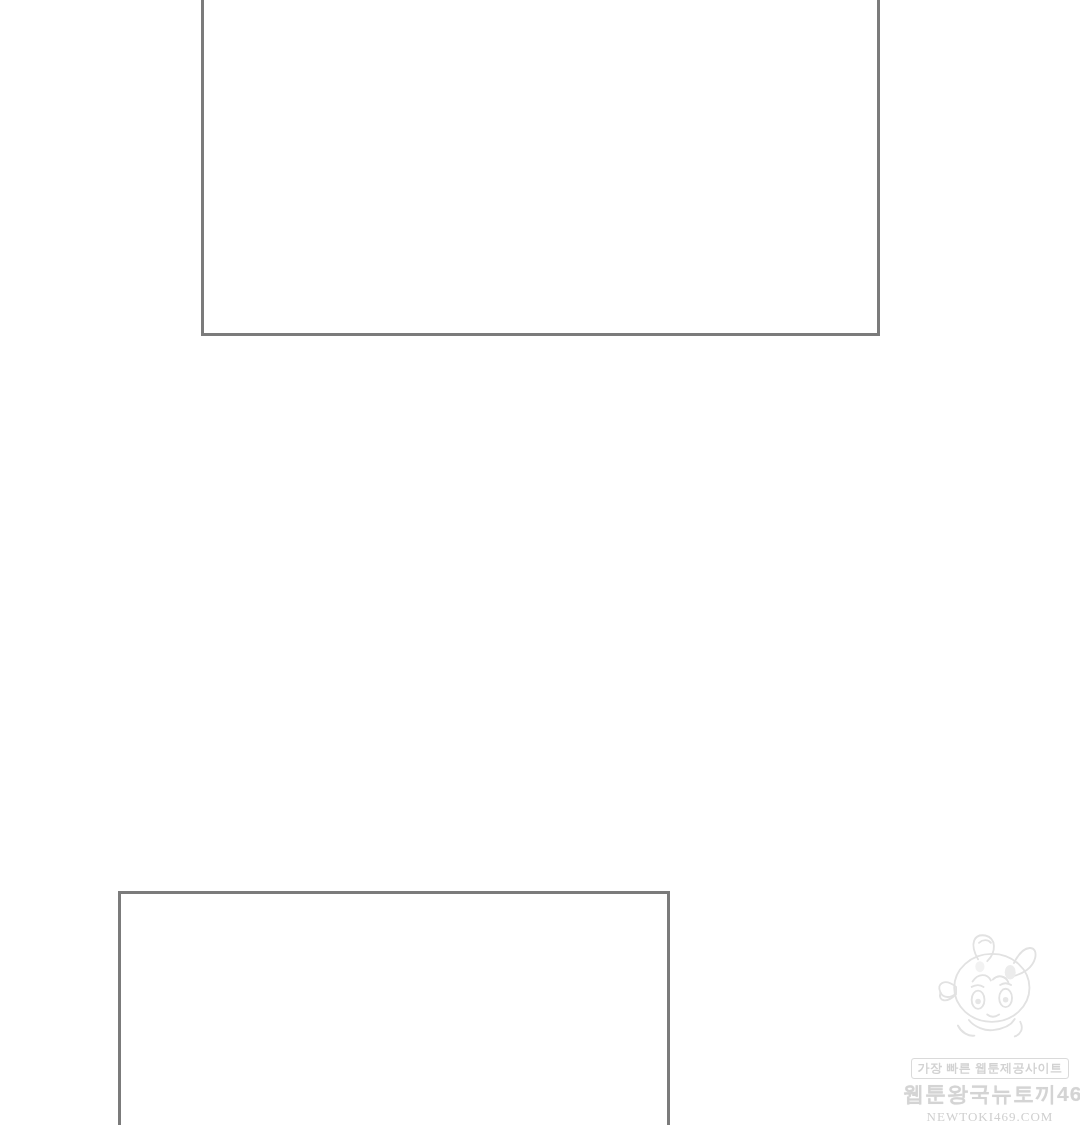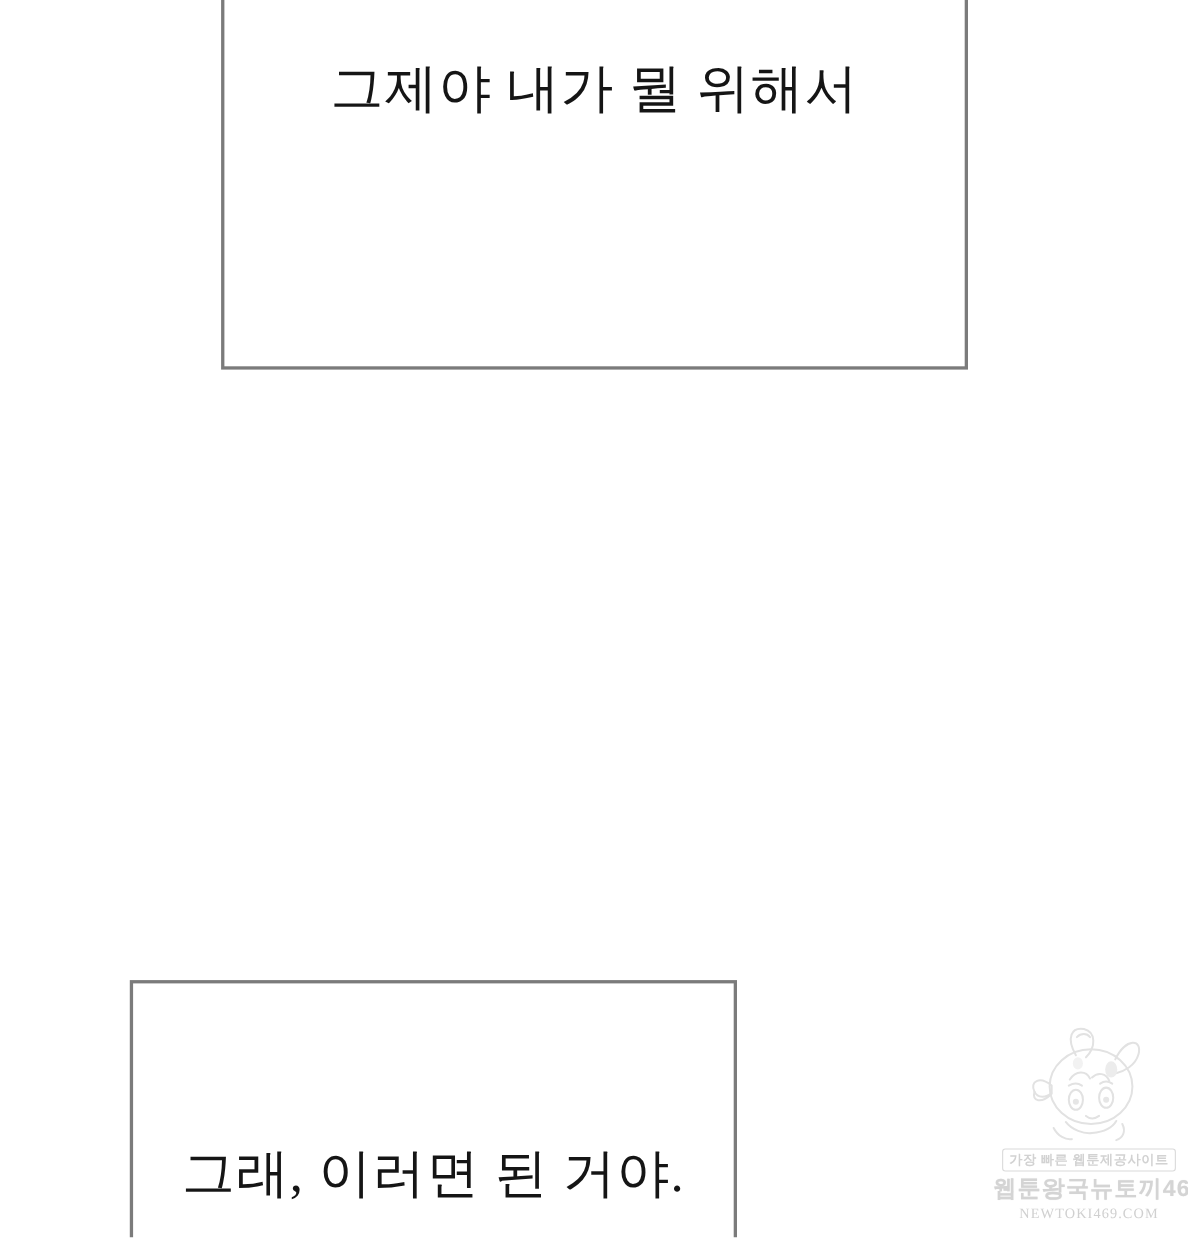--- a/index.html
+++ b/index.html
@@ -73,21 +73,21 @@
   .watermark .tagline {
     display: inline-block;
     font-family: "Liberation Sans", "DejaVu Sans", sans-serif;
     font-size: 12px;
     font-weight: bold;
     letter-spacing: 0.5px;
     color: #d2d2d2;
     border: 1px solid #dadada;
     border-radius: 3px;
     padding: 1px 5px;
-    margin-top: 2px;
+    margin-top: 16px;
     white-space: nowrap;
   }
   .watermark .site-name {
     font-family: "Liberation Sans", "DejaVu Sans", sans-serif;
     font-size: 21px;
     font-weight: bold;
     letter-spacing: 1px;
     color: #d4d4d4;
     margin-top: 1px;
     white-space: nowrap;
@@ -102,27 +102,23 @@
     white-space: nowrap;
   }
 </style>
 </head>
 <body>
 
 <div class="page">
 
   <div class="panel top"></div>
   <div class="narration top-text">
-    <div>그제야 내가 뭘 위해서</div>
   </div>
 
   <div class="panel bottom"></div>
-  <div class="narration bottom-text">
-    <div>그래, 이러면 된 거야.</div>
-  </div>
 
   <div class="watermark">
     <svg class="mascot" viewBox="0 0 150 122" fill="none" stroke="#e2e2e2" stroke-width="2" stroke-linecap="round" stroke-linejoin="round">
 
       <path d="M62,32 C52,14 58,4 70,6 C82,9 82,24 72,34"></path>
       <path d="M63,14 C67,10 73,10 76,14"></path>
 
       <path d="M101,36 C112,14 128,16 124,31 C121,42 110,48 101,50"></path>
 
       <ellipse cx="77" cy="63" rx="41" ry="37"></ellipse>

